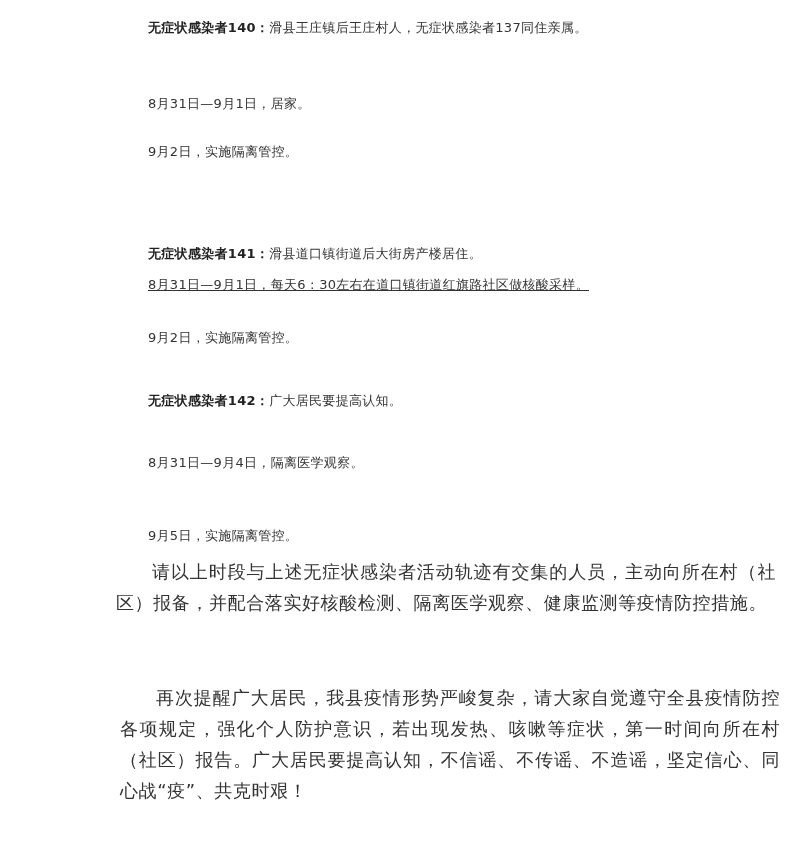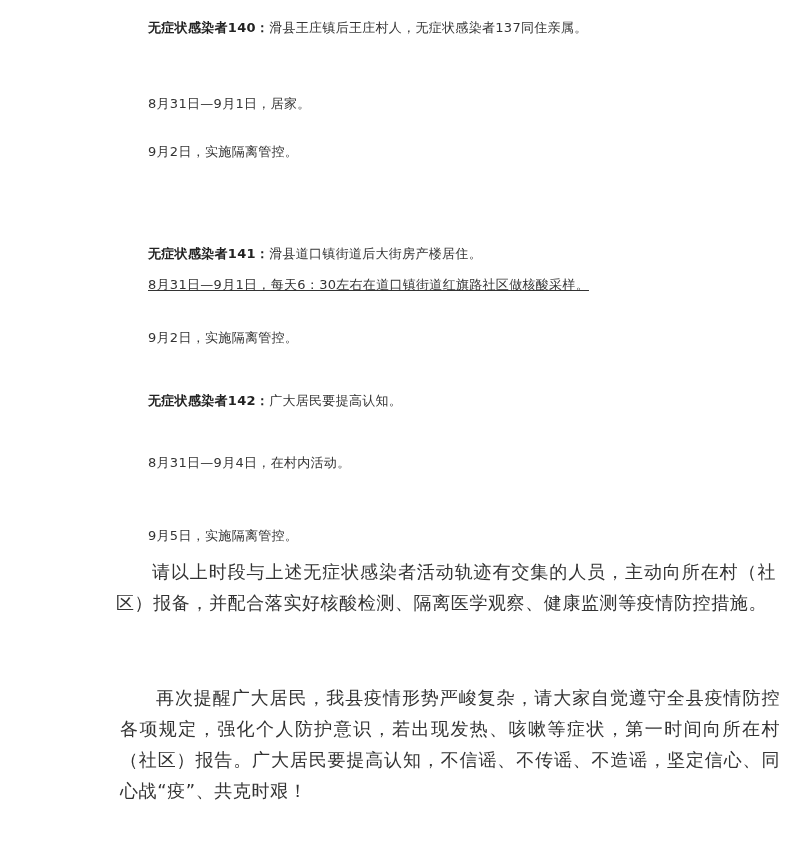--- a/index.html
+++ b/index.html
@@ -58,20 +58,20 @@
 
   <div class="line" style="top:202px;margin-top:40px;">
     <span class="label">无症状感染者141：</span><span>滑县道口镇街道后大街房产楼居住。</span>
   </div>
   <div class="line" style="top:273px;text-decoration:underline;">8月31日—9月1日，每天6：30左右在道口镇街道红旗路社区做核酸采样。</div>
   <div class="line" style="top:326px;">9月2日，实施隔离管控。</div>
 
   <div class="line" style="top:389px;">
     <span class="label">无症状感染者142：</span><span>广大居民要提高认知。</span>
   </div>
-  <div class="line" style="top:451px;">8月31日—9月4日，在村内活动。</div>
+  <div class="line" style="top:451px;">8月31日—9月4日，隔离医学观察。</div>
   <div class="line" style="top:524px;">9月5日，实施隔离管控。</div>
 
   <p class="para" style="top:556px; margin:0;">请以上时段与上述无症状感染者活动轨迹有交集的人员，主动向所在村（社区）报备，并配合落实好核酸检测、隔离医学观察、健康监测等疫情防控措施。</p>
 
   <p class="para" style="top:678px; margin:4px;">再次提醒广大居民，我县疫情形势严峻复杂，请大家自觉遵守全县疫情防控各项规定，强化个人防护意识，若出现发热、咳嗽等症状，第一时间向所在村（社区）报告。广大居民要提高认知，不信谣、不传谣、不造谣，坚定信心、同心战“疫”、共克时艰！</p>
 
 </div>
 
 </body></html>

